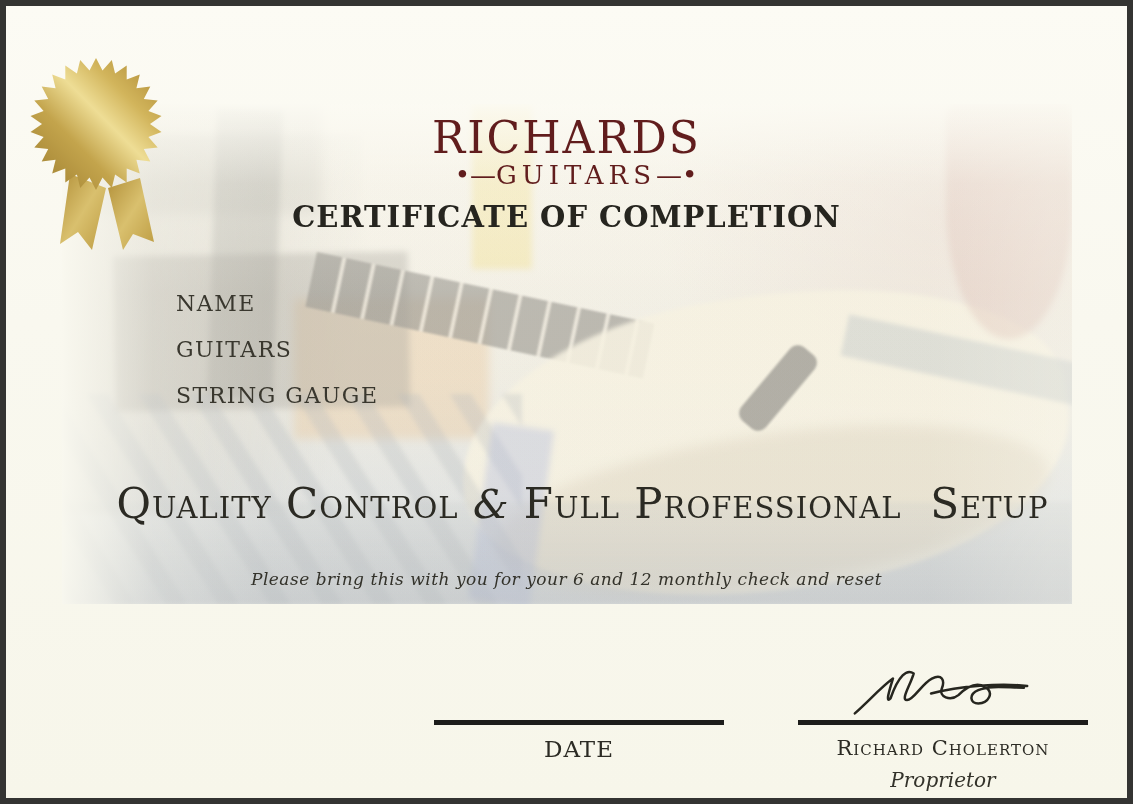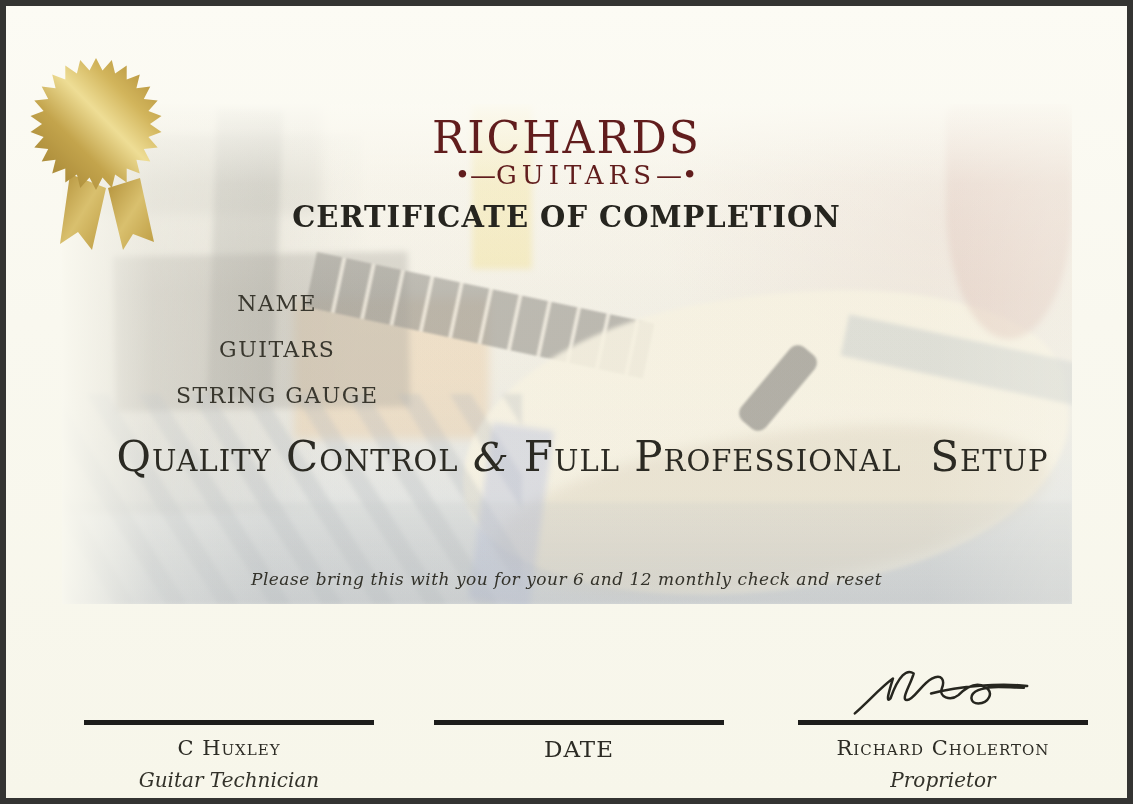--- a/index.html
+++ b/index.html
@@ -56,22 +56,22 @@
   
   .rosette{position:absolute;left:14px;top:40px;z-index:6;}
 
   
   .txt{position:absolute;left:0;right:0;text-align:center;z-index:5;}
   .logo-name{top:110px;font-size:44px;line-height:1;letter-spacing:2px;color:#611d1d;font-weight:500;}
   .logo-sub{top:156px;font-size:26px;line-height:1;letter-spacing:5px;color:#611d1d;padding-left:19px;}
   .logo-sub .orn{letter-spacing:0;}
   .cert-title{top:196px;font-size:29px;line-height:1.1;font-weight:bold;letter-spacing:1px;color:#26251f;}
   .fields{position:absolute;left:170px;top:286px;z-index:5;}
-  .field{font-size:22px;letter-spacing:1.5px;color:#39372e;margin-bottom:22px;line-height:1.1;height:24px;text-align:center;}
-  .tagline{top:427px;font-size:42px;line-height:1.15;font-variant:small-caps;letter-spacing:1px;color:#2b2a23;margin-left:32px;}
+  .field{font-size:22px;letter-spacing:1.5px;color:#39372e;margin-bottom:22px;line-height:1.1;height:24px;}
+  .tagline{top:474px;font-size:42px;line-height:1.15;font-variant:small-caps;letter-spacing:1px;color:#2b2a23;margin-left:32px;}
   .tagline .amp{font-style:italic;font-variant:normal;font-size:40px;}
   .tagline .p2{white-space:pre;}
   .note{top:563px;font-size:17px;font-style:italic;color:#33322a;letter-spacing:0.5px;}
 
   
   .sig-col{position:absolute;top:714px;width:290px;z-index:5;text-align:center;}
   .sig-col.c1{left:78px;}
   .sig-col.c2{left:428px;}
   .sig-col.c3{left:792px;}
   .sig-line{height:5px;background:#1d1d1b;}
@@ -137,25 +137,20 @@
   </div>
 
   <div class="txt tagline"><span class="p1">Quality Control </span><span class="amp">&amp;</span><span class="p2"> Full Professional  Setup</span></div>
 
   <div class="txt note">Please bring this with you for your 6 and 12 monthly check and reset</div>
 
   <svg class="signature-svg" width="180" height="58" viewBox="0 0 216 70">
     <path d="M4,62 C20,48 36,30 50,20 C45,36 41,50 47,44 C57,16 67,8 75,14 C71,28 59,46 67,46 C75,46 85,26 97,20 C109,14 113,22 109,32 C105,42 119,48 129,40 C139,30 151,24 161,30 C173,37 165,50 153,50 C143,50 141,39 153,34 C167,28 187,31 208,31 M96,38 C130,29 180,25 212,29" fill="none" stroke="#26261f" stroke-width="3" stroke-linecap="round" stroke-linejoin="round"></path>
   </svg>
 
-  <div class="sig-col c1">
-    <div class="sig-line"></div>
-    <div class="sig-name">C Huxley</div>
-    <div class="sig-role">Guitar Technician</div>
-  </div>
   <div class="sig-col c2">
     <div class="sig-line"></div>
     <div class="sig-name plain">DATE</div>
     <div class="sig-role"></div>
   </div>
   <div class="sig-col c3">
     <div class="sig-line"></div>
     <div class="sig-name">Richard Cholerton</div>
     <div class="sig-role">Proprietor</div>
   </div>

